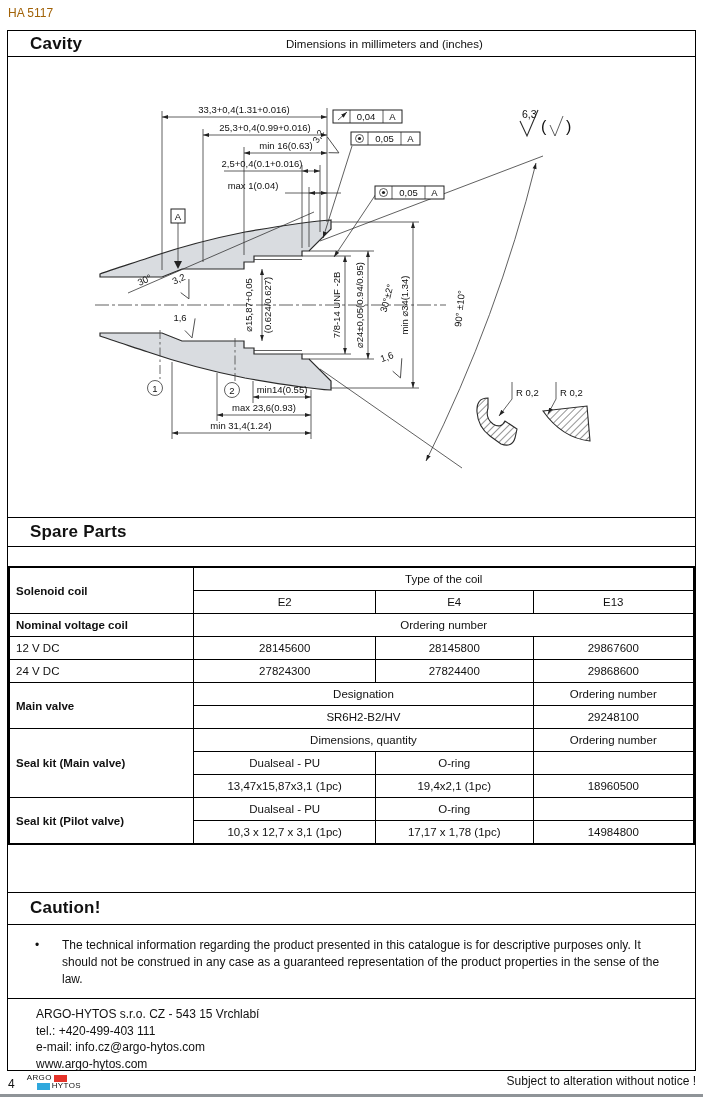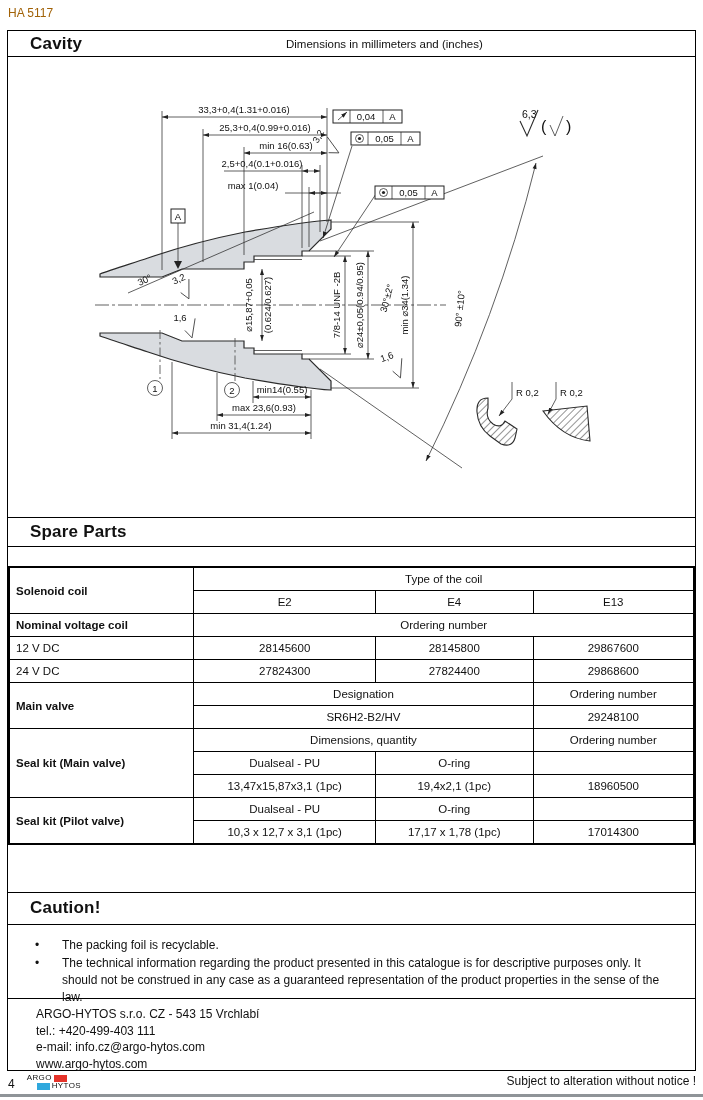--- a/index.html
+++ b/index.html
@@ -299,33 +299,32 @@
         </tr>
         <tr>
           <td rowspan="2" class="c1 b">Seal kit (Pilot valve)</td>
           <td>Dualseal - PU</td>
           <td>O-ring</td>
           <td></td>
         </tr>
         <tr>
           <td>10,3 x 12,7 x 3,1 (1pc)</td>
           <td>17,17 x 1,78 (1pc)</td>
-          <td>17014300</td>
+          <td>14984800</td>
         </tr>
       </tbody>
     </table>
   </div>
 
   <div class="sec band band3">
     <span class="title">Caution!</span>
   </div>
 
   <div class="sec caution-box">
     <ul>
-      <li>The packing foil is recyclable.</li>
       <li>The technical information regarding the product presented in this catalogue is for descriptive purposes only. It should not be construed in any case as a guaranteed representation of the product properties in the sense of the law.</li>
     </ul>
   </div>
 
   <div class="sec address-box">
     <div>ARGO-HYTOS s.r.o. CZ - 543 15  Vrchlabí</div>
     <div>tel.: +420-499-403 111</div>
     <div>e-mail: info.cz@argo-hytos.com</div>
     <div>www.argo-hytos.com</div>
   </div>

